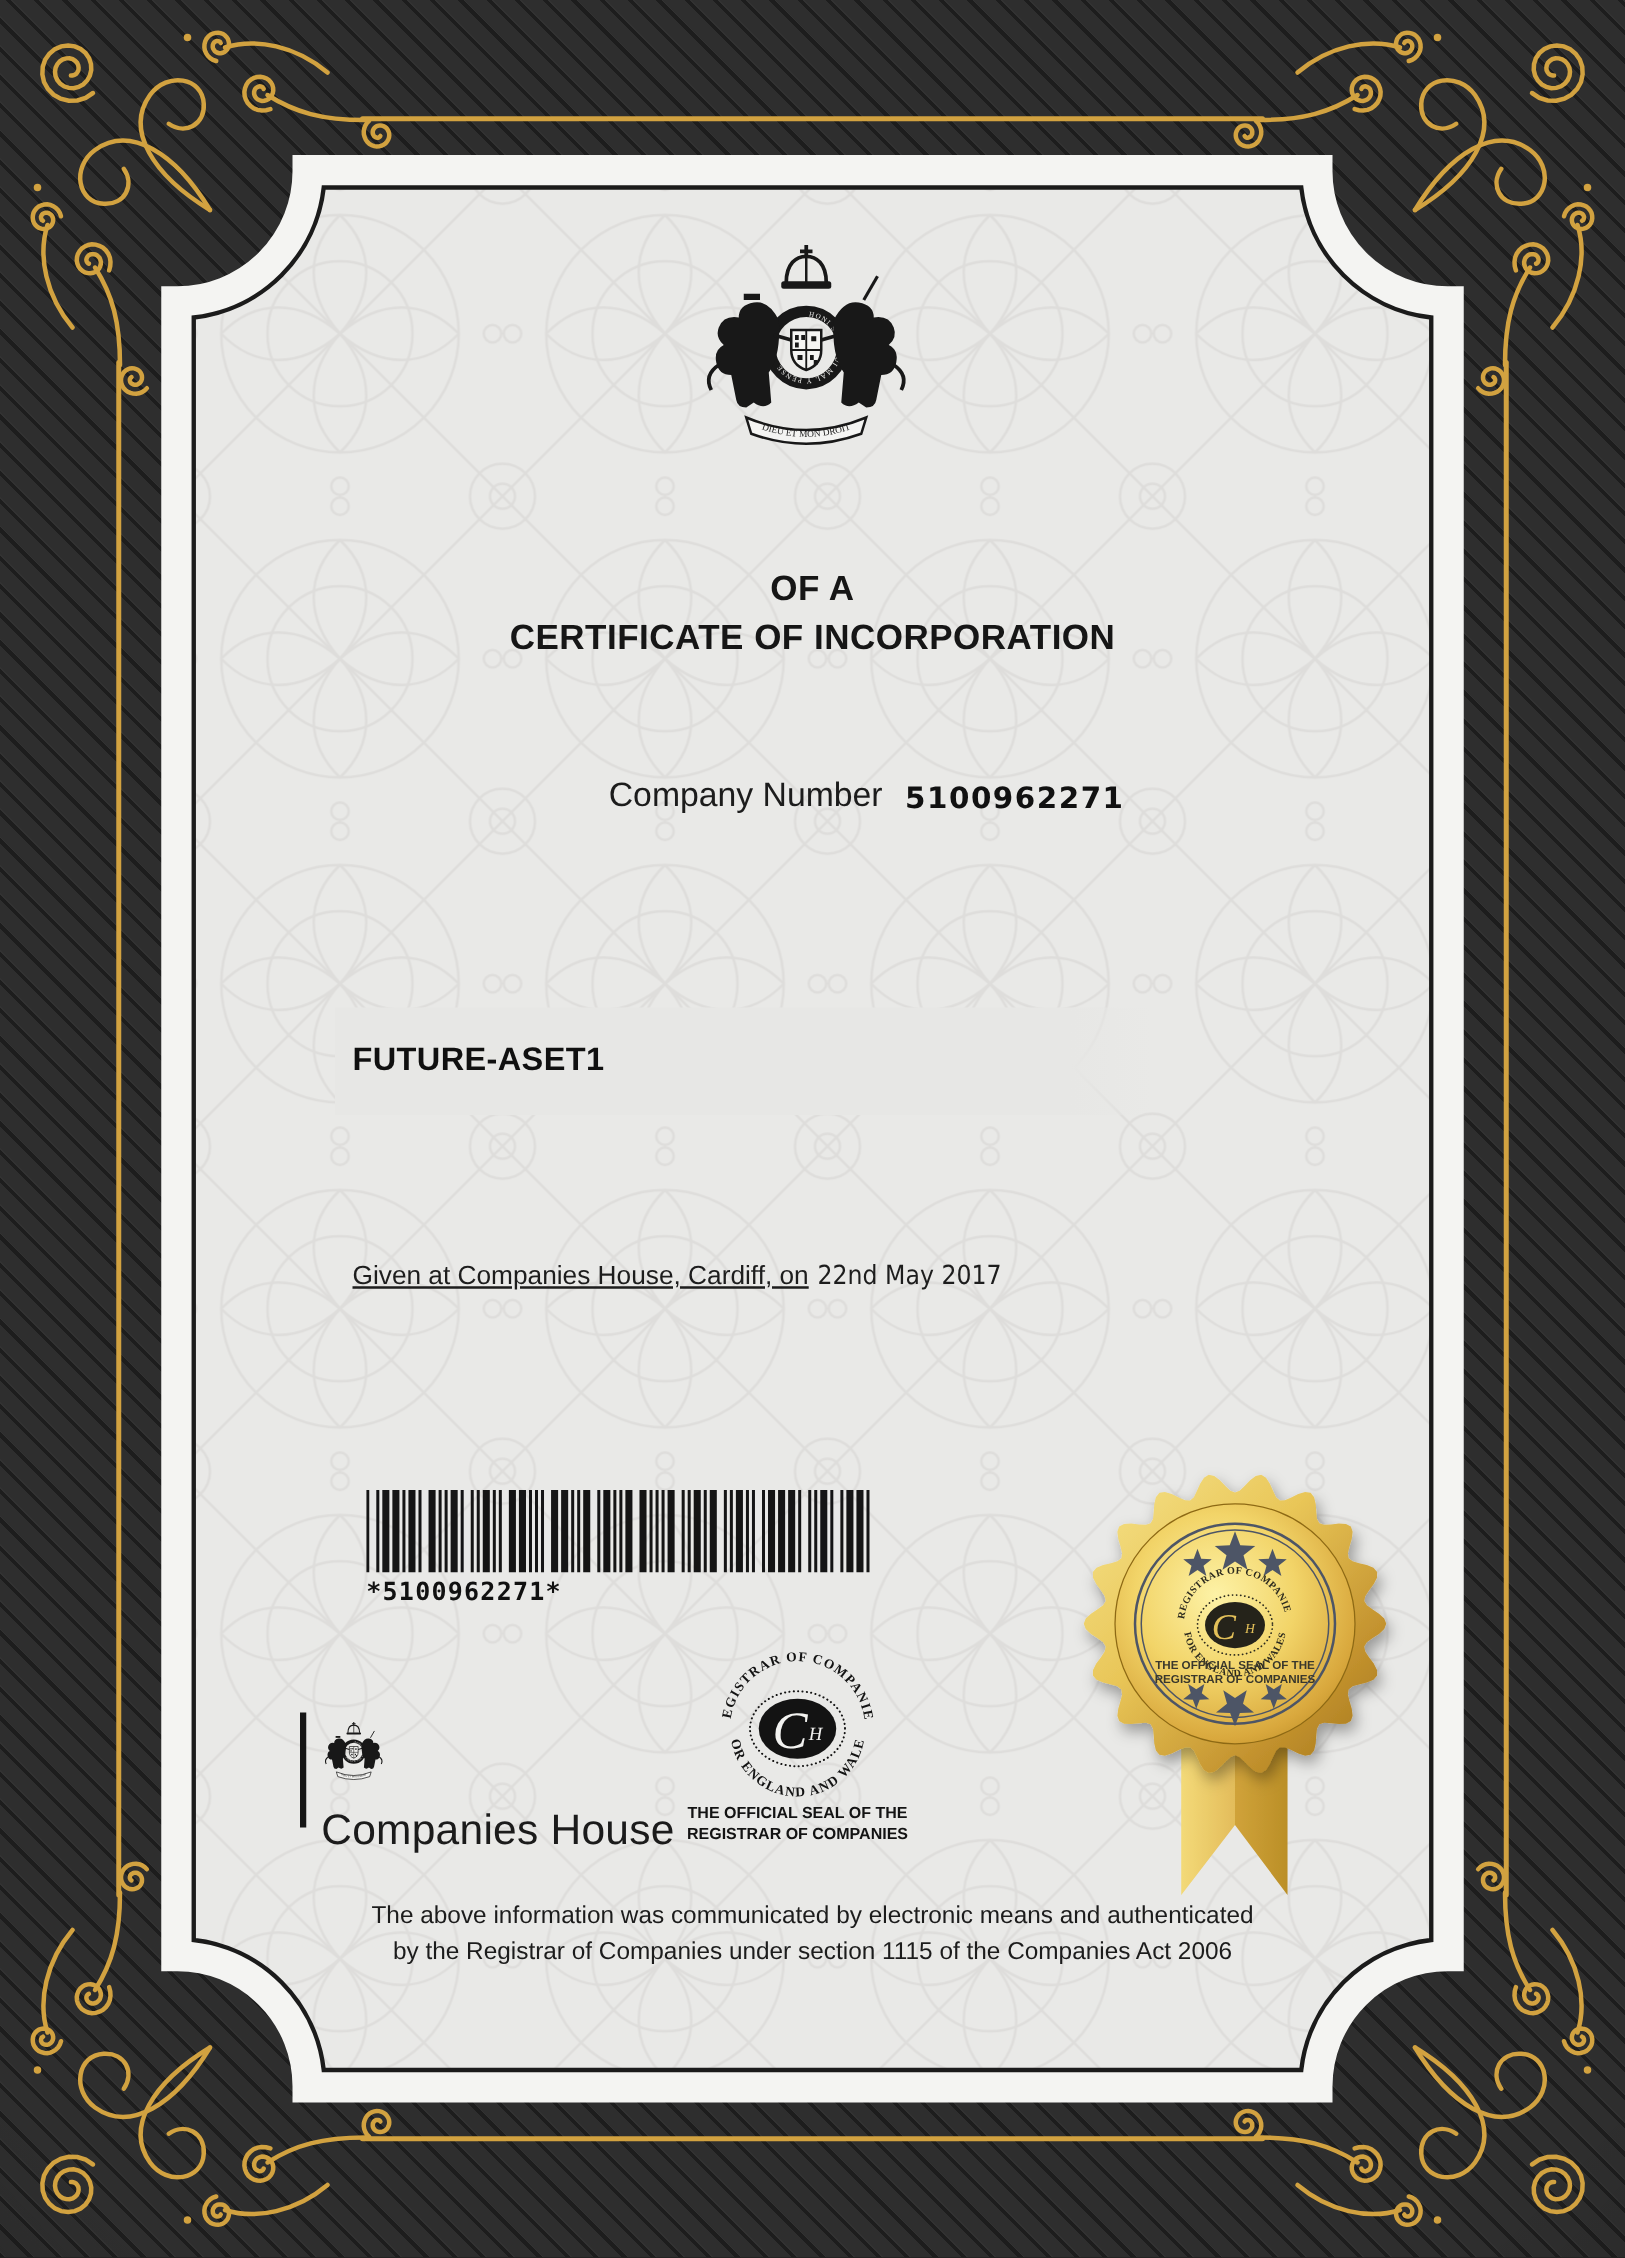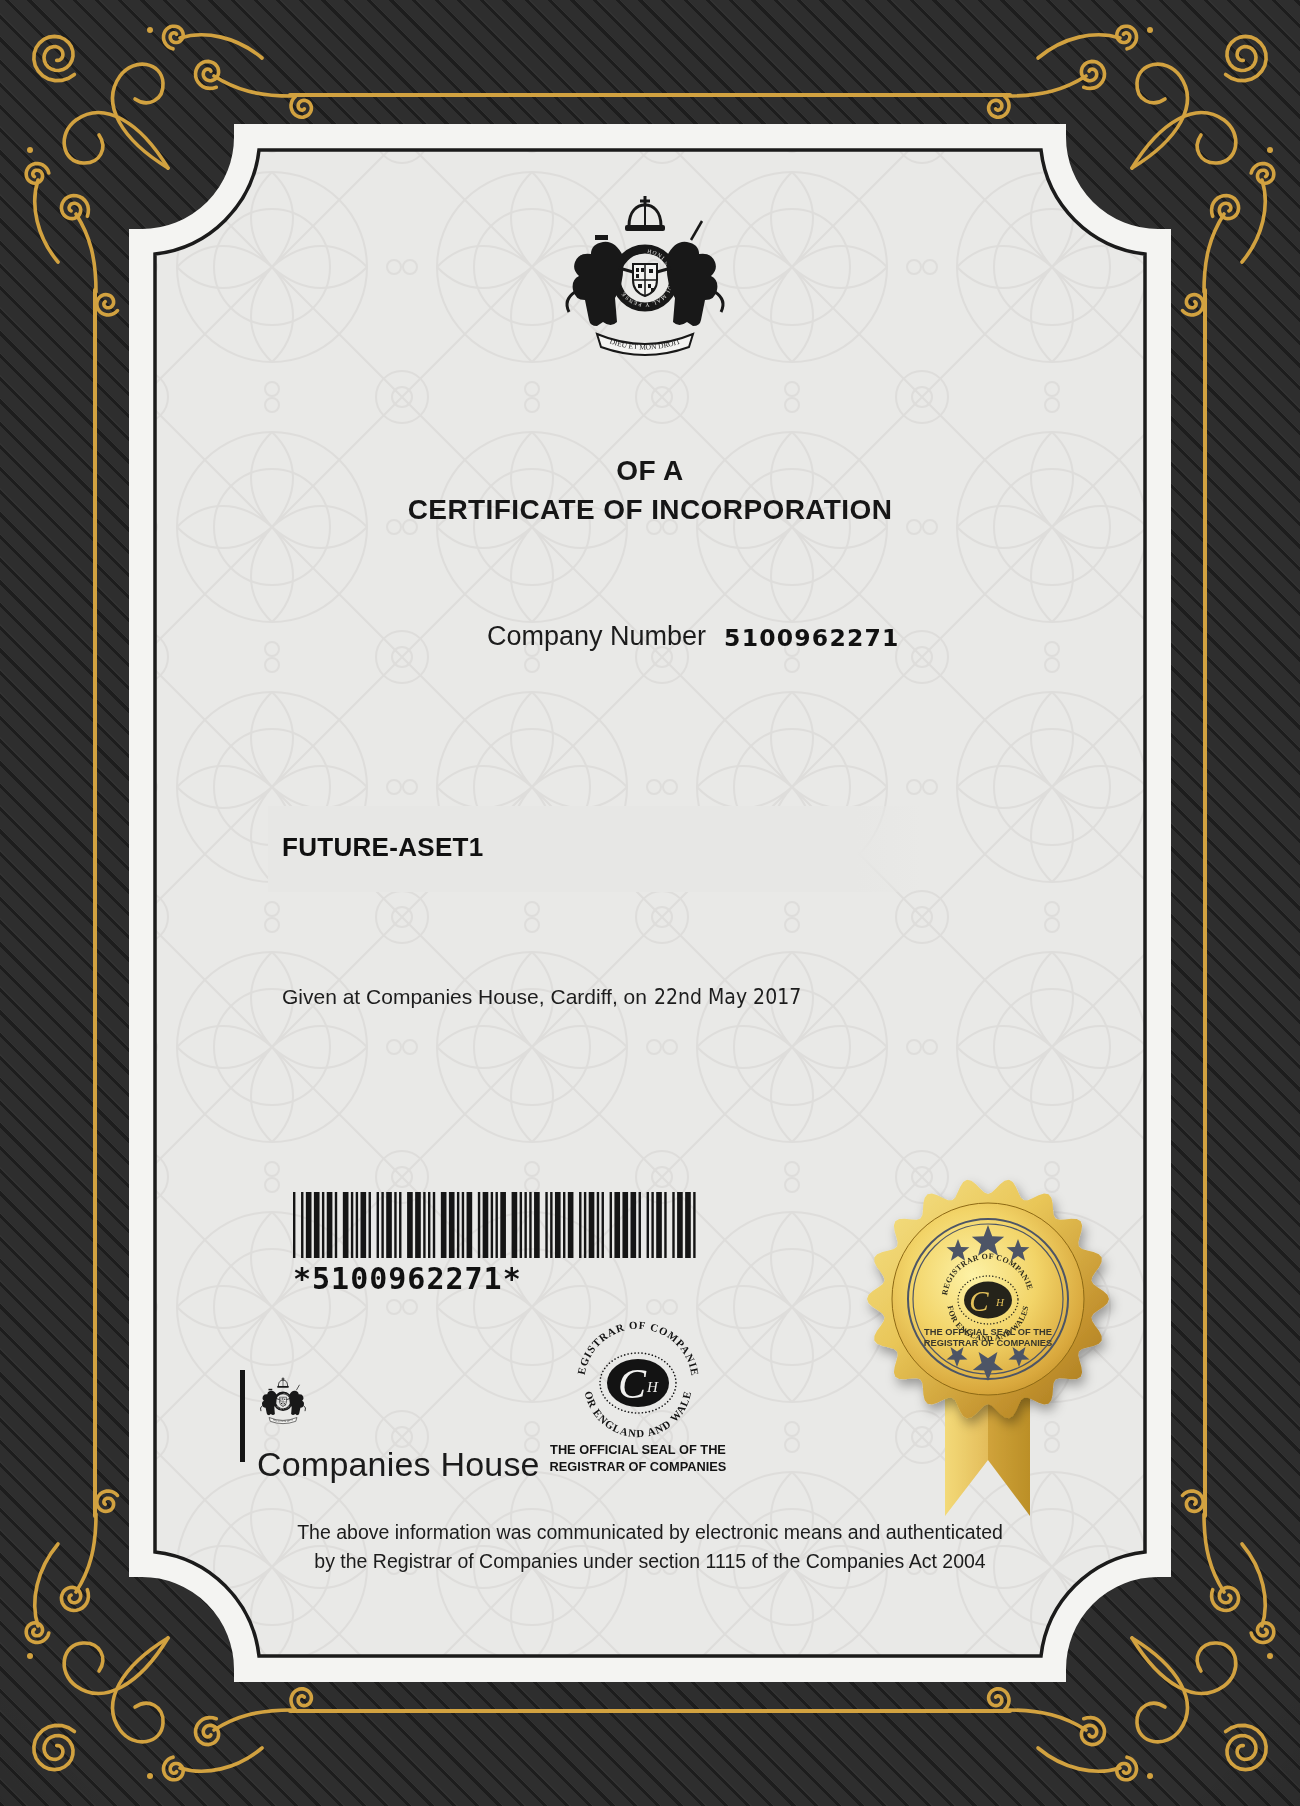--- a/index.html
+++ b/index.html
@@ -19,24 +19,24 @@
     font-weight:bold;font-size:28px;line-height:38.5px;letter-spacing:.4px;color:#161616;}
   .company-number-row{left:487px;top:621px;display:flex;align-items:flex-end;}
   .cn-label{font-size:27px;color:#1c1c1c;}
   .cn-value{font-family:"DejaVu Sans",sans-serif;font-weight:bold;font-size:23.5px;margin-left:18px;letter-spacing:1.2px;color:#111;}
   .para{left:282px;width:675px;font-size:21px;line-height:30px;color:#1d1d1d;}
   .p1{top:756px;}
   .p2{top:901px;}
   .name-band{left:268px;top:806px;width:654px;height:86px;
     background:linear-gradient(to right,#e7e7e5 90%,rgba(231,231,229,0));}
   .company-name{left:282px;top:832px;font-size:26px;font-weight:bold;letter-spacing:.3px;color:#101010;}
-  .given-line{left:282px;top:985px;font-size:21px;color:#1d1d1d;white-space:nowrap;}
+  .given-line{left:282px;top:1008px;font-size:21px;color:#1d1d1d;white-space:nowrap;text-decoration:underline;}
   .given-date{font-family:"DejaVu Sans",sans-serif;display:inline-block;transform:scaleX(.9);transform-origin:left center;margin-left:7px;}
   .barcode-wrap{left:293px;top:1192px;width:406px;}
-  .barcode-text{font-family:"DejaVu Sans Mono",monospace;font-weight:bold;font-size:30px;letter-spacing:1px;color:#111;margin-top:3px;}
+  .barcode-text{font-family:"DejaVu Sans Mono",monospace;font-weight:bold;font-size:20px;letter-spacing:1px;color:#111;margin-top:3px;}
   .logo-bar{left:240px;top:1370px;width:4.5px;height:92px;background:#151515;}
   .logo-wordmark{left:257px;top:1433px;font-size:34px;letter-spacing:.2px;color:#1b1b1b;margin-top:12px;}
   .footer-block{left:142px;top:1518px;width:1016px;text-align:center;font-size:19.5px;line-height:29px;color:#1c1c1c;}
   .seal-caption{font-family:"Liberation Sans",sans-serif;font-weight:bold;}
 </style>
 </head>
 <body>
 
 <div class="stage">
 
@@ -353,16 +353,16 @@
     <ellipse cx="90" cy="90" rx="38" ry="30" fill="none" stroke="#131313" stroke-width="1.6" stroke-dasharray="0.1 3.4" stroke-linecap="round"></ellipse>
     <ellipse cx="90" cy="90" rx="31" ry="24" fill="#131313"></ellipse>
     <text x="84" y="105" font-family="Liberation Serif,serif" font-style="italic" font-size="42" fill="#f2f2f0" text-anchor="middle">C</text>
     <text x="99" y="99" font-family="Liberation Serif,serif" font-style="italic" font-size="15" fill="#f2f2f0">H</text>
     <text x="90" y="161" class="seal-caption" font-size="12.8" fill="#131313" text-anchor="middle">THE OFFICIAL SEAL OF THE</text>
     <text x="90" y="178" class="seal-caption" font-size="12.8" fill="#131313" text-anchor="middle">REGISTRAR OF COMPANIES</text>
   </svg>
 
   <div class="abs footer-block">
     <div>The above information was communicated by electronic means and authenticated</div>
-    <div>by the Registrar of Companies under section 1115 of the Companies Act 2004</div>
+    <div>by the Registrar of Companies under section 1115 of the Companies Act 2006</div>
   </div>
 
 </div>
 
 </body></html>

